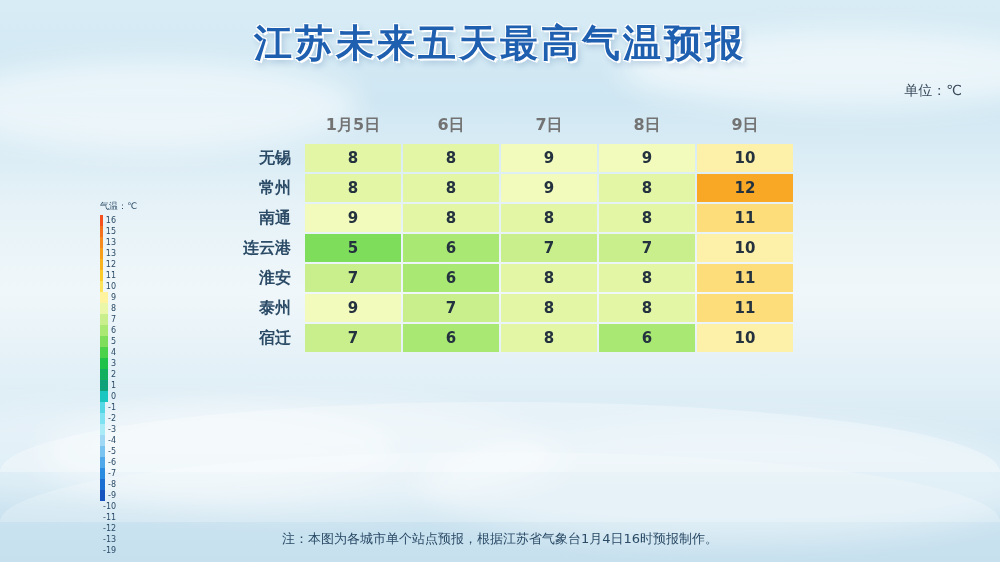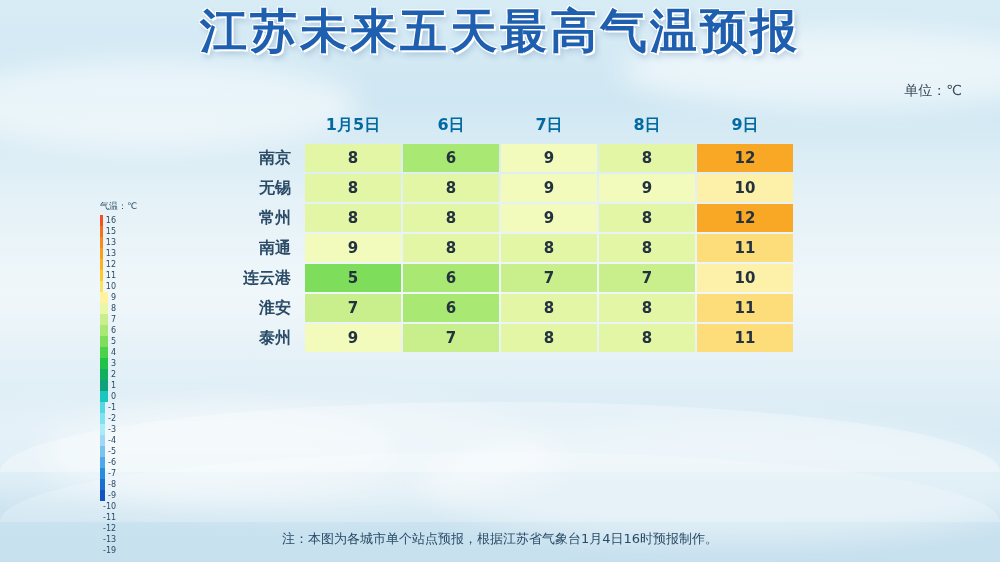--- a/index.html
+++ b/index.html
@@ -41,25 +41,25 @@
   .stage {
     position: relative;
     width: 1000px;
     height: 562px;
     z-index: 2;
   }
 
   
   .title {
     position: absolute;
-    top: 0;
+    top: 18px;
     left: 0;
     width: 100%;
     text-align: center;
-    font-size: 47px;
+    font-size: 38px;
     font-weight: bold;
     letter-spacing: 3px;
     color: #1f5fb0;
     text-shadow:
       2px 2px 0 #ffffff,
       -1px -1px 0 #ffffff,
       1px -1px 0 #ffffff,
       -1px 1px 0 #ffffff,
       3px 4px 6px rgba(40,90,150,0.30);
     font-family: "DejaVu Sans", "Liberation Sans", sans-serif;
@@ -133,21 +133,21 @@
   }
   table.grid {
     border-collapse: separate;
     border-spacing: 2px 2px;
     width: 100%;
     table-layout: fixed;
   }
   table.grid th.colhead {
     font-size: 16px;
     font-weight: bold;
-    color: #0369a1;
+    color: #737373;
     padding-bottom: 6px;
     font-family: "DejaVu Sans", "Liberation Sans", sans-serif;
     background: transparent;
     text-align: center;
   }
   table.grid th.rowhead {
     width: 108px;
     font-size: 16px;
     font-weight: bold;
     color: #2a4a66;
@@ -369,28 +369,20 @@
           <th class="rowhead"></th>
           <th class="colhead">1月5日</th>
           <th class="colhead">6日</th>
           <th class="colhead">7日</th>
           <th class="colhead">8日</th>
           <th class="colhead">9日</th>
         </tr>
       </thead>
       <tbody id="table-body">
           <tr>
-            <th class="rowhead">南京</th>
-            <td class="cell" style="background: rgb(227, 246, 166);">8</td>
-            <td class="cell" style="background: rgb(168, 232, 115);">6</td>
-            <td class="cell" style="background: rgb(242, 250, 188);">9</td>
-            <td class="cell" style="background: rgb(227, 246, 166);">8</td>
-            <td class="cell" style="background: rgb(249, 168, 37);">12</td>
-          </tr>
-          <tr>
             <th class="rowhead">无锡</th>
             <td class="cell" style="background: rgb(227, 246, 166);">8</td>
             <td class="cell" style="background: rgb(227, 246, 166);">8</td>
             <td class="cell" style="background: rgb(242, 250, 188);">9</td>
             <td class="cell" style="background: rgb(242, 250, 188);">9</td>
             <td class="cell" style="background: rgb(253, 240, 168);">10</td>
           </tr>
           <tr>
             <th class="rowhead">常州</th>
             <td class="cell" style="background: rgb(227, 246, 166);">8</td>
@@ -424,19 +416,27 @@
             <td class="cell" style="background: rgb(252, 221, 122);">11</td>
           </tr>
           <tr>
             <th class="rowhead">泰州</th>
             <td class="cell" style="background: rgb(242, 250, 188);">9</td>
             <td class="cell" style="background: rgb(201, 239, 140);">7</td>
             <td class="cell" style="background: rgb(227, 246, 166);">8</td>
             <td class="cell" style="background: rgb(227, 246, 166);">8</td>
             <td class="cell" style="background: rgb(252, 221, 122);">11</td>
           </tr>
+          <tr>
+            <th class="rowhead">宿迁</th>
+            <td class="cell" style="background: rgb(201, 239, 140);">7</td>
+            <td class="cell" style="background: rgb(168, 232, 115);">6</td>
+            <td class="cell" style="background: rgb(227, 246, 166);">8</td>
+            <td class="cell" style="background: rgb(168, 232, 115);">6</td>
+            <td class="cell" style="background: rgb(253, 240, 168);">10</td>
+          </tr>
         </tbody>
     </table>
   </div>
 
   <div class="note">注：本图为各城市单个站点预报，根据江苏省气象台1月4日16时预报制作。</div>
 
 </div>
 
 </body></html>

